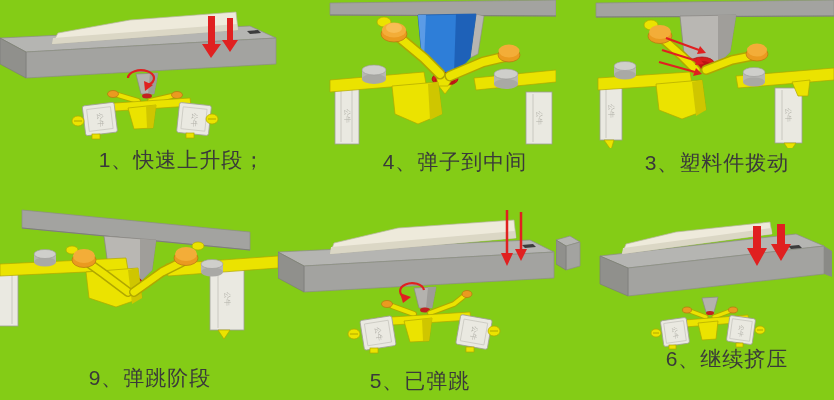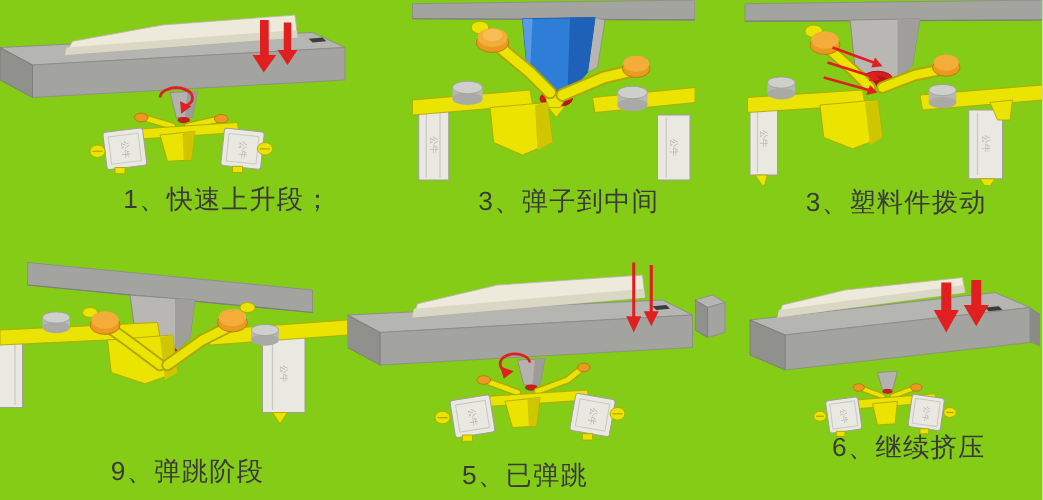--- a/index.html
+++ b/index.html
@@ -147,21 +147,21 @@
           <ellipse class="ora2" cx="116" cy="30" rx="12" ry="7.5"></ellipse>
           <ellipse cx="116" cy="28" rx="8" ry="5" fill="#f8bd55"></ellipse>
         </g>
         <g>
           <path class="armo" stroke-width="11" d="M172 76 L205 62 L226 57"></path>
           <path class="armi" stroke-width="8" d="M172 76 L205 62 L226 57"></path>
           <ellipse class="ora" cx="231" cy="55" rx="11" ry="7"></ellipse>
           <ellipse class="ora2" cx="231" cy="51" rx="10.5" ry="6.5"></ellipse>
         </g>
       </svg>
-      <div class="cap" style="top:150px;transform:translateX(38px)">3、弹子到中间</div>
+      <div class="cap" style="top:150px;transform:translateX(38px)">4、弹子到中间</div>
     </div>
 
     <div class="panel">
       <svg viewBox="0 0 278 148" width="278" height="148">
         <g>
           <polygon class="gfront" points="40,3 278,0 278,16 40,17"></polygon>
           <line x1="40" y1="17" x2="278" y2="16" stroke="#7e7e7a" stroke-width="1"></line>
         </g>
         <g>
           <polygon points="124,16 180,15 174,52 160,66 146,64 128,54" fill="#b9b7b3" stroke="#8b8985" stroke-width="0.8"></polygon>

